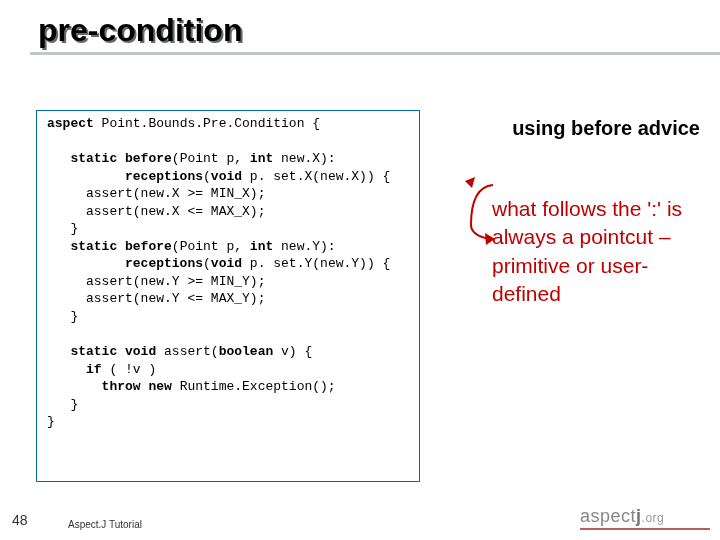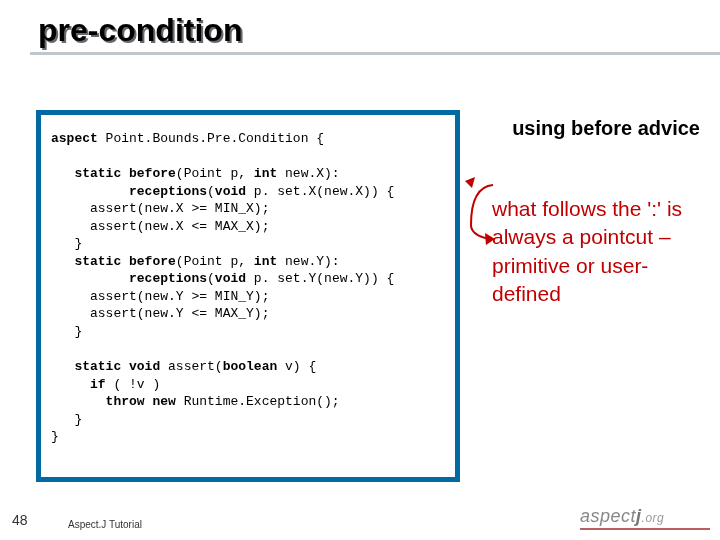--- a/index.html
+++ b/index.html
@@ -42,24 +42,24 @@
     top: 79px;
     font-size: 20px;
     font-weight: bold;
     color: #000;
     margin-top: 38px;
   }
   .code-box {
     position: absolute;
     left: 36px;
     top: 110px;
-    width: 424px;
+    width: 384px;
     height: 372px;
-    border: 5px solid #0369a1;
-    padding: 15px 10px;
+    border: 1px solid #0369a1;
+    padding: 4px 10px;
     font-family: "Courier New", monospace;
     font-size: 13px;
     line-height: 1.35;
     white-space: pre;
   }
   .kw { font-weight: bold; }
   .annot {
     position: absolute;
     left: 492px;
     top: 195px;
@@ -97,21 +97,20 @@
     right: 10px;
     bottom: 6px;
     width: 130px;
     height: 28px;
   }
   .logo-text {
     font-family: Arial, sans-serif;
     font-size: 18px;
     color: #888;
     letter-spacing: 0.5px;
-    font-style: italic;
   }
   .logo-text .bold { font-weight: bold; color:#777; }
   .logo-line {
     height: 2px;
     background: #b86060;
     margin: 1px 0;
   }
 </style>
 </head>
 <body>

